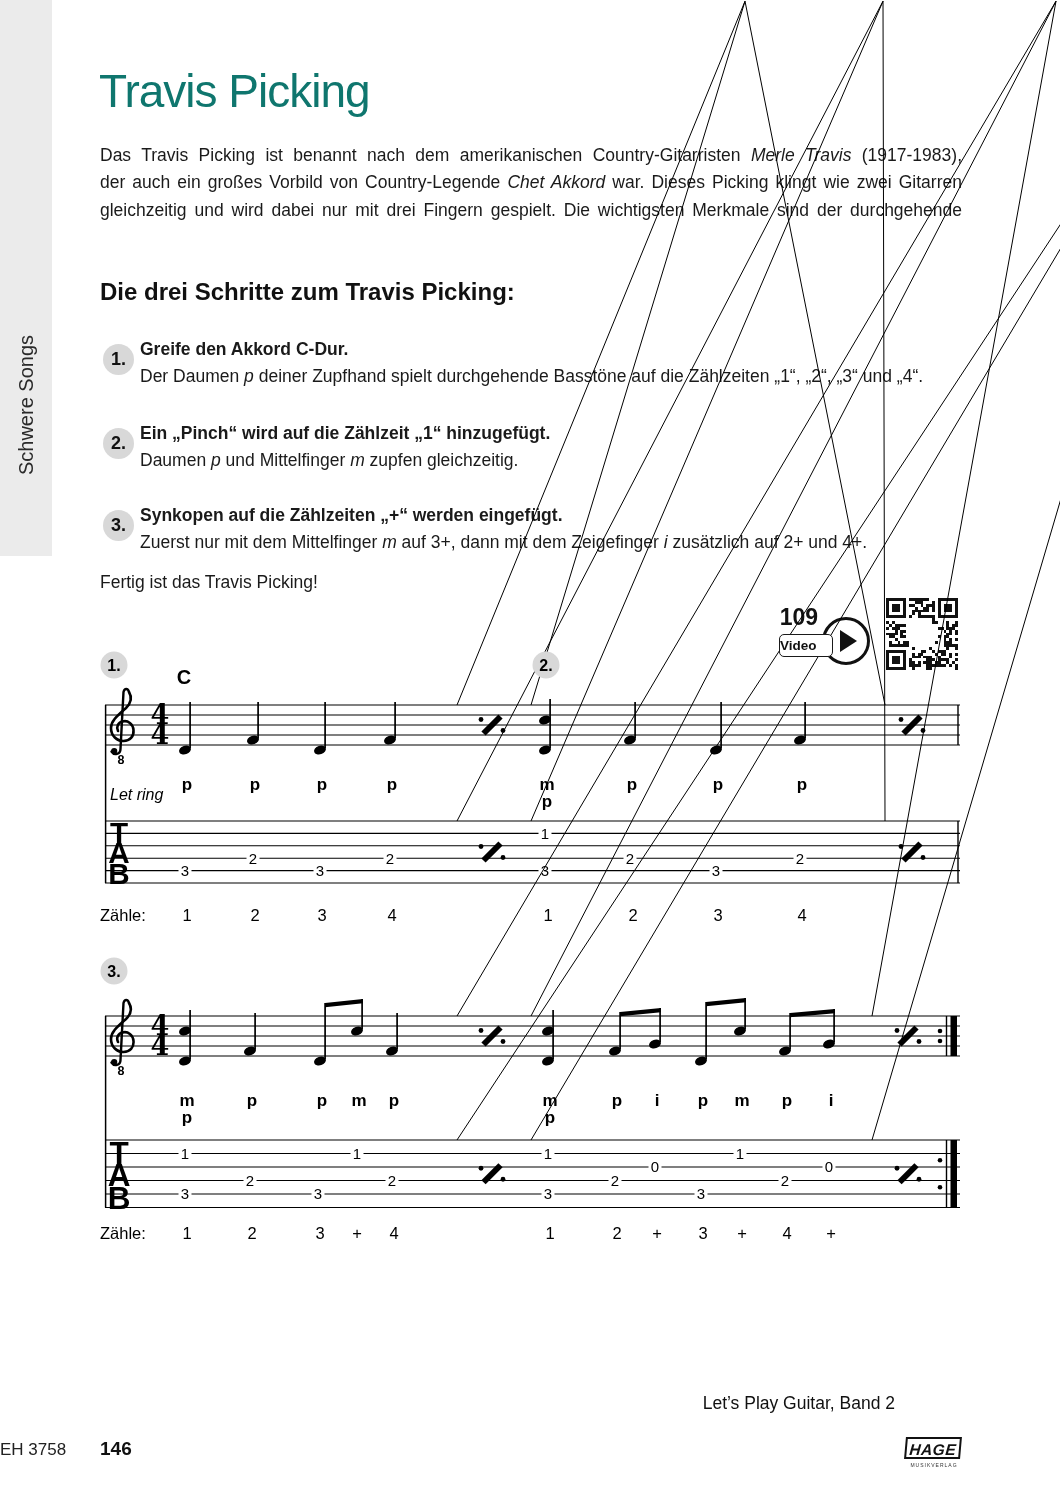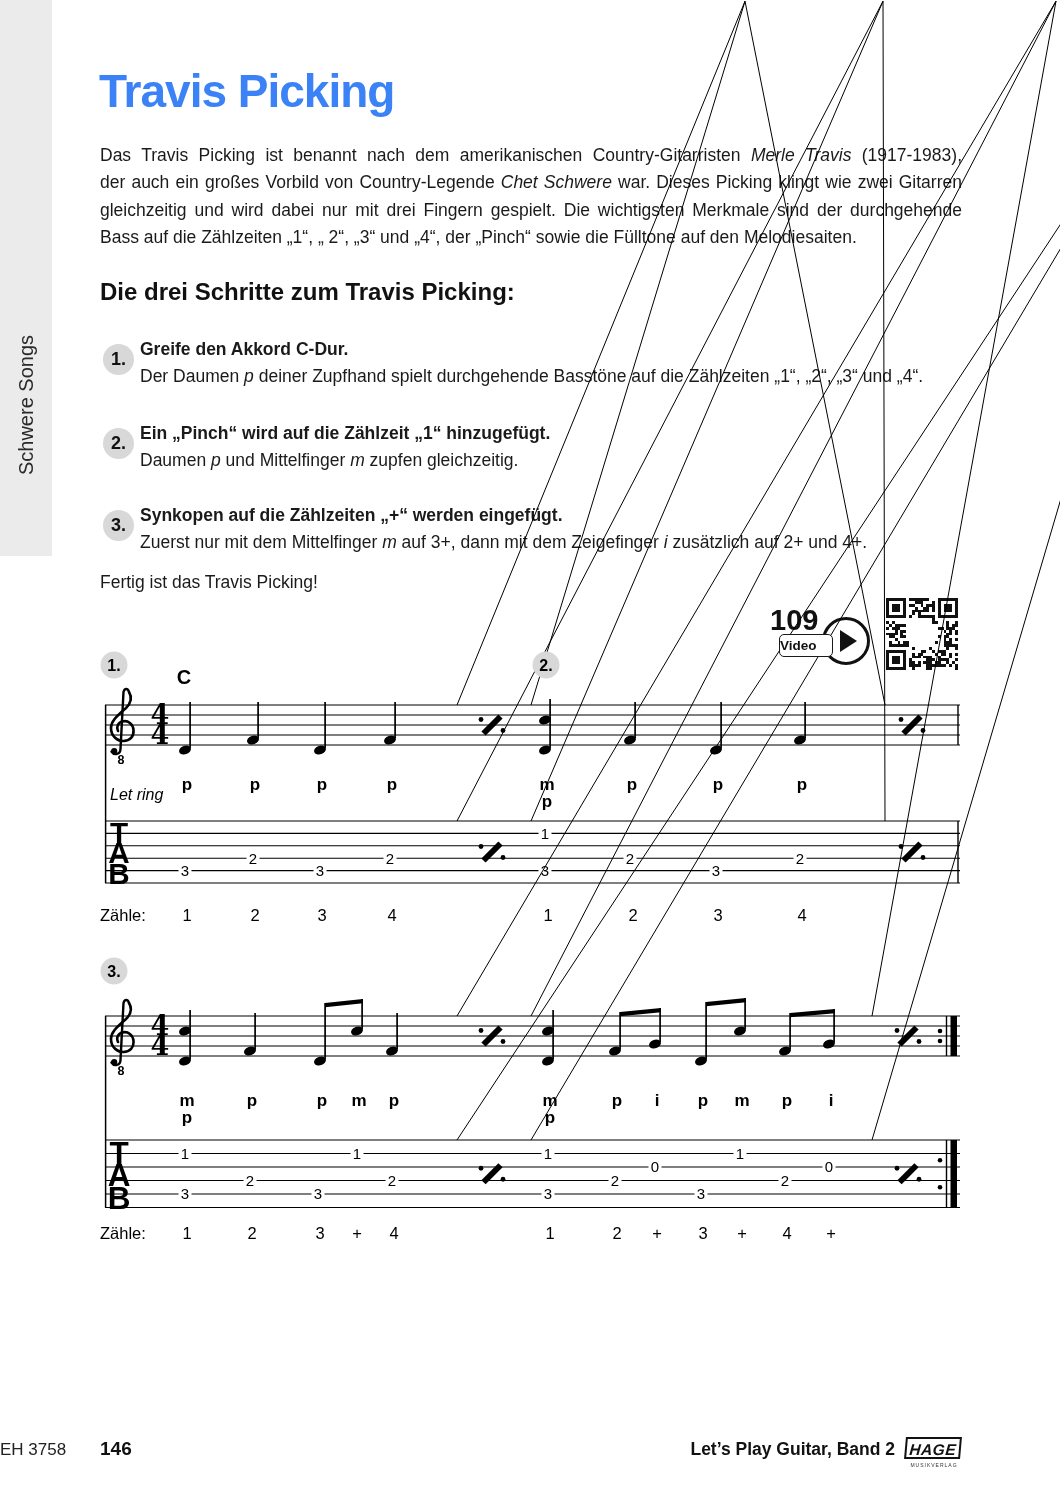--- a/index.html
+++ b/index.html
@@ -1,68 +1,67 @@
 <!DOCTYPE html>
 <html lang="de"><head>
 <meta charset="utf-8">
 <style>
   html,body{margin:0;padding:0;background:#fff}
   .page{position:relative;width:1060px;height:1500px;background:#fff;overflow:hidden;
         font-family:"Liberation Sans",sans-serif;color:#1a1a1a}
   .sidebar{position:absolute;left:0;top:0;width:52px;height:556px;background:#ebebeb}
   .sidebar span{position:absolute;left:50%;top:405px;transform:translate(-50%,-50%) rotate(-90deg);
         white-space:nowrap;font-size:20px;color:#2a2a2a}
-  h1.title{position:absolute;left:99px;top:64px;margin:0;font-size:46px;font-weight:700;
-        letter-spacing:-1px;color:#3b82f6}
+  h1.title{position:absolute;left:99px;top:64px;margin:0;font-size:46px;font-weight:400;
+        letter-spacing:-1px;color:#0f766e}
   .intro{position:absolute;left:100px;top:142px;width:862px;font-size:17.5px;line-height:27.4px}
   .para-line{text-align:justify;text-align-last:justify}
   .para-line.last{text-align:left;text-align-last:auto}
   h2.heading{position:absolute;left:100px;top:278px;margin:0;font-size:24px;font-weight:700;color:#111}
   .step{position:absolute;left:140px;width:822px;font-size:17.5px;line-height:26.5px}
   .step-title{font-weight:700}
   .s1{top:336px}.s2{top:420px}.s3{top:502px}
   .step-circle{position:absolute;left:103px;width:31px;height:31px;border-radius:50%;background:#d8d8d8;
         text-align:center;line-height:31px;font-weight:700;font-size:18px;color:#111}
   .c1{top:344px}.c2{top:428px}.c3{top:510px}
   .closing{position:absolute;left:100px;top:572px;font-size:17.5px}
-  .video-num{position:absolute;left:770px;top:604px;width:48px;text-align:right;font-size:29px;font-weight:800;color:#111}
+  .video-num{position:absolute;left:770px;top:604px;width:48px;text-align:right;font-size:23px;font-weight:800;color:#111}
   .video-box{position:absolute;left:779px;top:634px;width:52px;height:21px;border:1.8px solid #1a1a1a;
         border-radius:5px;background:#fff;font-size:13.5px;font-weight:700;line-height:21px;z-index:2;color:#111}
   .play-circle{position:absolute;left:822px;top:617px;width:48px;height:48px;border:3.4px solid #111;
         border-radius:50%;background:#fff;box-sizing:border-box}
   .play-tri{position:absolute;left:15px;top:10px;width:0;height:0;border-left:17px solid #111;
         border-top:11px solid transparent;border-bottom:11px solid transparent}
   .qr{position:absolute;left:886px;top:598px;width:72px;height:72px}
   .music{position:absolute;left:0;top:0;pointer-events:none}
   .pageno{position:absolute;left:100px;top:1438px;font-size:19px;font-weight:700;color:#111}
   .catalog{position:absolute;left:0;top:1440px;width:1060px;font-size:17px;color:#222}
-  .booktitle{position:absolute;right:165px;top:1439px;font-size:17.5px;font-weight:700;color:#111}
+  .booktitle{position:absolute;right:165px;top:1393px;font-size:17.5px;font-weight:400;color:#111}
   .hage{position:absolute;left:905px;top:1437px;width:56px;height:22px;border:2px solid #111;
         transform:skewX(-5deg);background:#fff;text-align:center;font-size:15.5px;font-weight:900;
         font-style:italic;line-height:21px;letter-spacing:.5px;box-sizing:border-box;color:#111}
   .hage-sub{position:absolute;left:905px;top:1462px;width:58px;text-align:center;font-size:5px;
         letter-spacing:1px;color:#333}
   .it{font-style:italic}
 </style>
 </head>
 <body>
 
 <div class="page">
 
   <div class="sidebar">
     <span>Schwere Songs</span>
   </div>
 
   <h1 class="title">Travis Picking</h1>
 
   <div class="intro">
     <div class="para-line"><span>Das Travis Picking ist benannt nach dem amerikanischen Country-Gitarristen </span><span class="it">Merle Travis</span><span> (1917-1983),</span></div>
-    <div class="para-line"><span>der auch ein großes Vorbild von Country-Legende </span><span class="it">Chet Schwere</span><span> war. Dieses Picking klingt wie zwei Gitarren</span></div>
+    <div class="para-line"><span>der auch ein großes Vorbild von Country-Legende </span><span class="it">Chet Akkord</span><span> war. Dieses Picking klingt wie zwei Gitarren</span></div>
     <div class="para-line"><span>gleichzeitig und wird dabei nur mit drei Fingern gespielt. Die wichtigsten Merkmale sind der durchgehende</span></div>
-    <div class="para-line last"><span>Bass auf die Zählzeiten „1“, „ 2“, „3“ und „4“, der „Pinch“ sowie die Fülltone auf den Melodiesaiten.</span></div>
   </div>
 
   <h2 class="heading">Die drei Schritte zum Travis Picking:</h2>
 
   <div class="step-circle c1">1.</div>
   <div class="step s1">
     <div class="step-title">Greife den Akkord C-Dur.</div>
     <div class="step-body"><span>Der Daumen </span><span class="it">p</span><span> deiner Zupfhand spielt durchgehende Basstöne auf die Zählzeiten „1“, „2“, „3“ und „4“.</span></div>
   </div>
 

